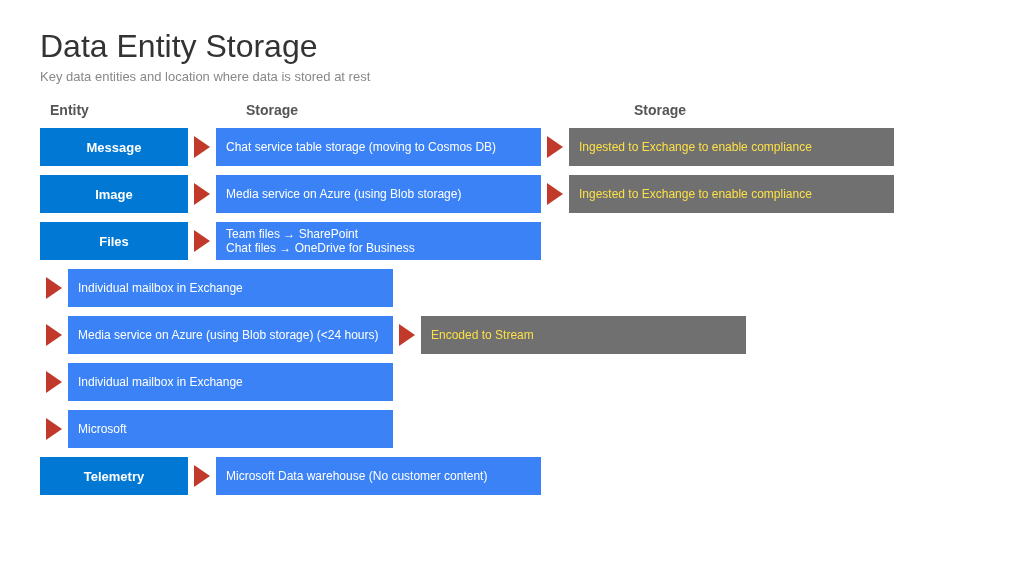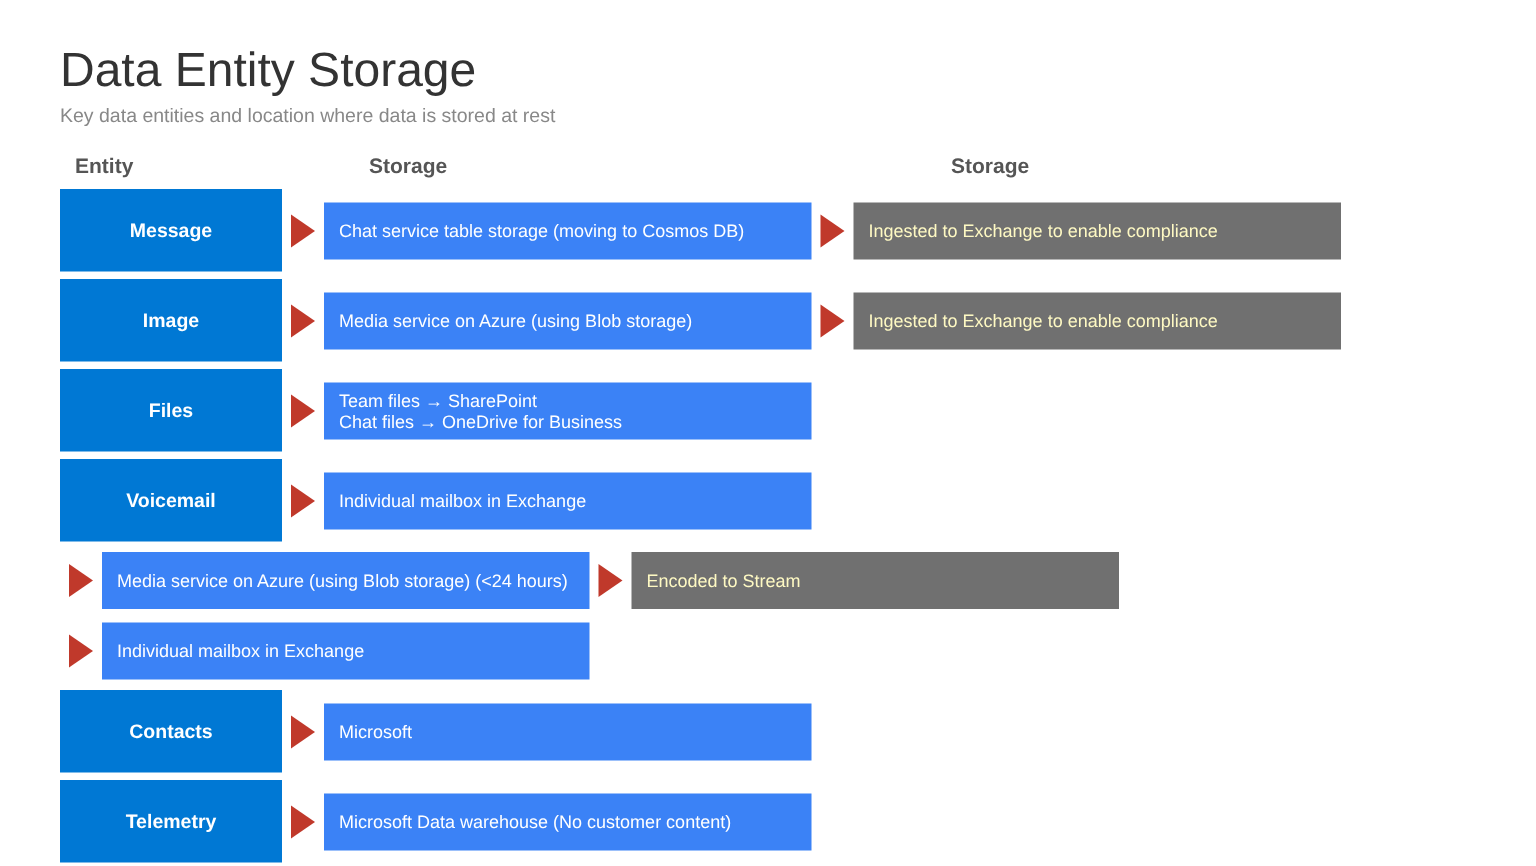--- a/index.html
+++ b/index.html
@@ -56,21 +56,21 @@
       width: 148px;
       min-height: 38px;
       background: #0078d4;
       color: #ffffff;
       font-size: 13px;
       font-weight: 600;
       display: flex;
       align-items: center;
       justify-content: center;
       text-align: center;
-      padding: 20px 6px;
+      padding: 0 6px;
       flex-shrink: 0;
     }
     .arrow-container {
       width: 28px;
       display: flex;
       align-items: center;
       justify-content: center;
       flex-shrink: 0;
     }
     .arrow {
@@ -95,21 +95,21 @@
       width: 28px;
       display: flex;
       align-items: center;
       justify-content: center;
       flex-shrink: 0;
     }
     .storage2-cell {
       width: 325px;
       min-height: 38px;
       background: #707070;
-      color: #fef9c3;
+      color: #fde047;
       font-size: 12px;
       display: flex;
       align-items: center;
       padding: 5px 10px;
       flex-shrink: 0;
     }
   </style>
 </head>
 <body>
 
@@ -155,23 +155,20 @@
       <div class="row">
         <div class="entity-cell">
           <span>Files</span>
         </div>
         <div class="arrow-container">
           <div class="arrow"></div>
         </div>
         <div class="storage-cell">Team files → SharePoint<br>Chat files → OneDrive for Business</div>
       </div>
       <div class="row">
-        <div class="entity-cell">
-          <span>Voicemail</span>
-        </div>
         <div class="arrow-container">
           <div class="arrow"></div>
         </div>
         <div class="storage-cell">Individual mailbox in Exchange</div>
       </div>
       <div class="row">
         <div class="arrow-container">
           <div class="arrow"></div>
         </div>
         <div class="storage-cell">Media service on Azure (using Blob storage) (&lt;24 hours)</div>
@@ -180,23 +177,20 @@
         </div>
         <div class="storage2-cell">Encoded to Stream</div>
       </div>
       <div class="row">
         <div class="arrow-container">
           <div class="arrow"></div>
         </div>
         <div class="storage-cell">Individual mailbox in Exchange</div>
       </div>
       <div class="row">
-        <div class="entity-cell">
-          <span>Contacts</span>
-        </div>
         <div class="arrow-container">
           <div class="arrow"></div>
         </div>
         <div class="storage-cell">Microsoft</div>
       </div>
       <div class="row">
         <div class="entity-cell">
           <span>Telemetry</span>
         </div>
         <div class="arrow-container">

